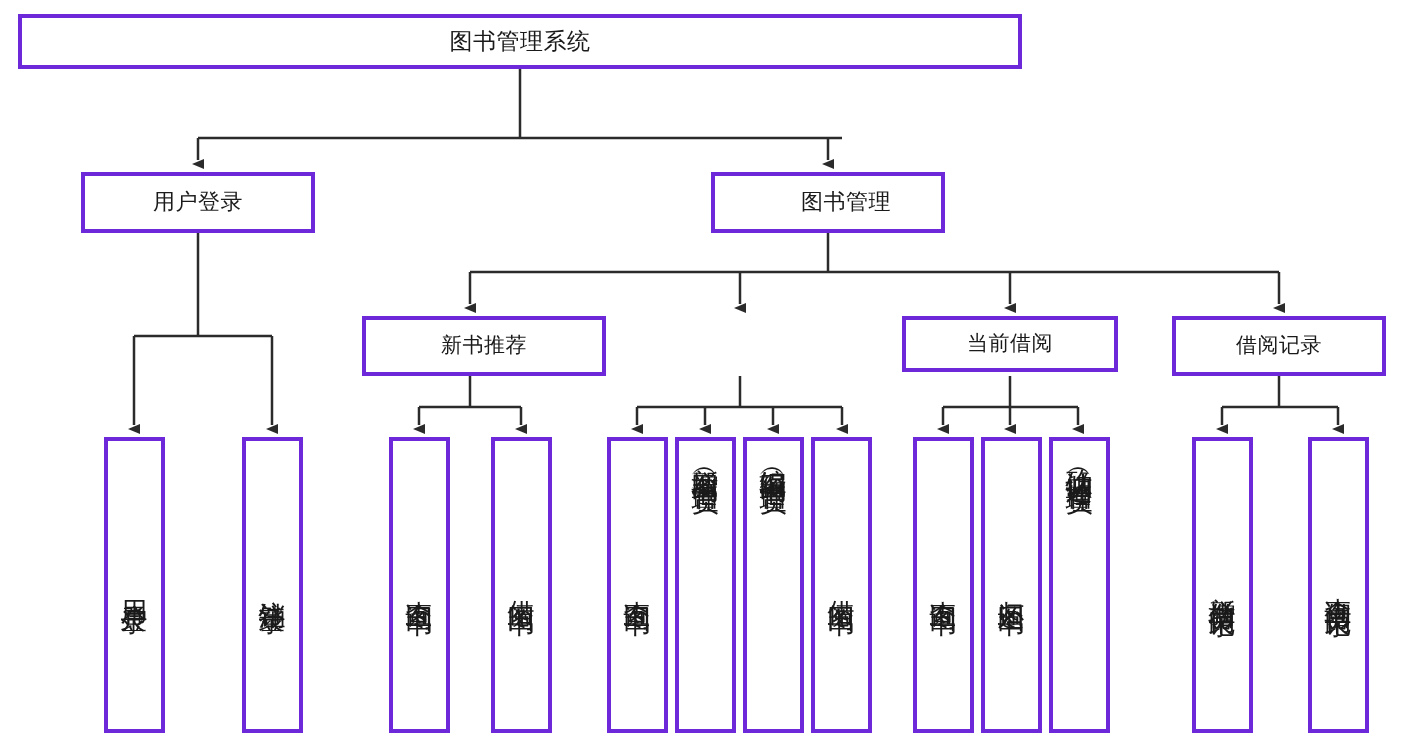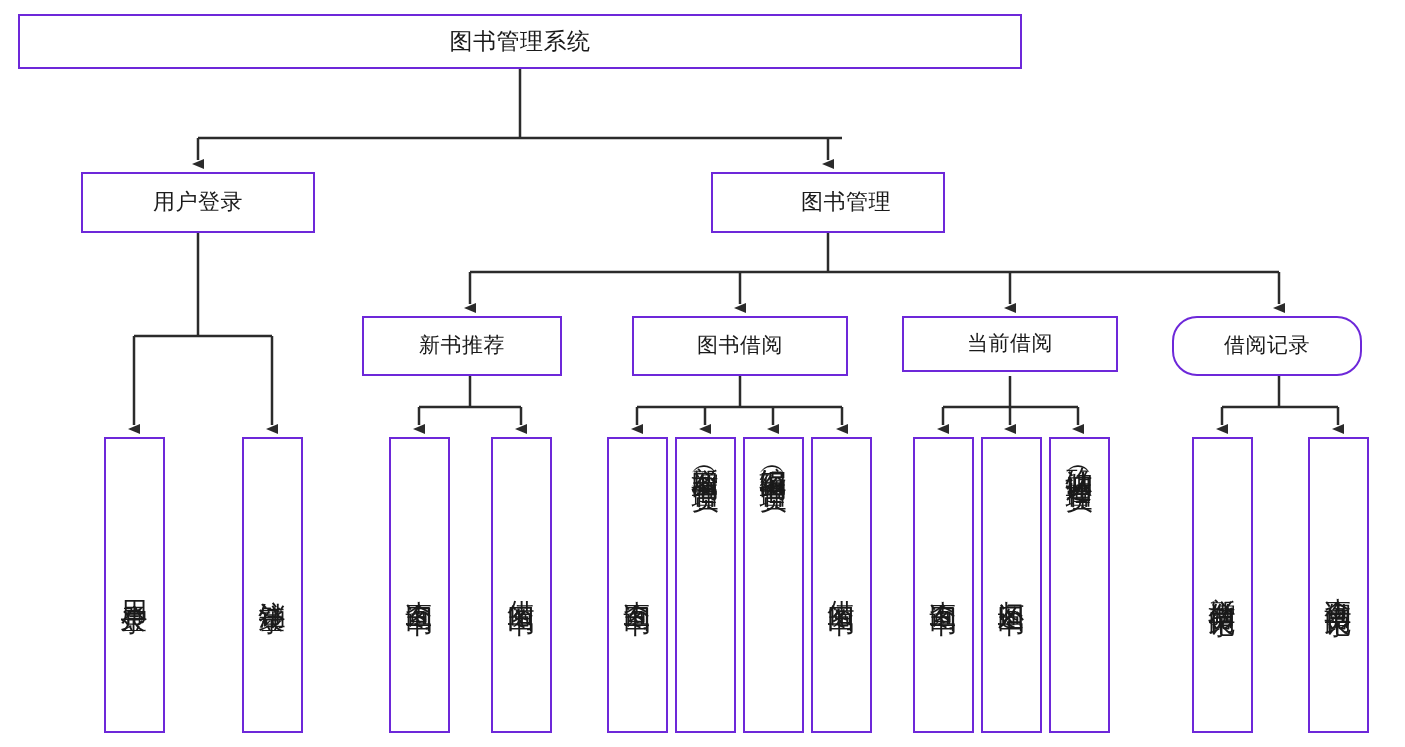--- a/index.html
+++ b/index.html
@@ -21,21 +21,21 @@
     position: absolute;
     left: 0;
     top: 0;
     width: 1405px;
     height: 747px;
     pointer-events: none;
   }
   .node {
     position: absolute;
     box-sizing: border-box;
-    border: 2px solid #6d28d9;
+    border: 4px solid #6d28d9;
     background: #ffffff;
     display: flex;
     align-items: center;
     justify-content: center;
     color: #1a1a1a;
   }
   .node .label {
     display: block;
     text-align: center;
     line-height: 1.12;
@@ -135,30 +135,27 @@
     <span class="label">图书管理系统</span>
   </div>
 
   <div class="node node-l2" style="left:81px; top:172px; width:234px; height:61px;">
     <span class="label">用户登录</span>
   </div>
   <div class="node node-l2" style="left:711px; top:172px; width:234px; height:61px;padding-left:36px;">
     <span class="label">图书管理</span>
   </div>
 
-  <div class="node node-l3" style="left:362px; top:316px; width:200px; height:60px;">
+  <div class="node node-l3" style="left:362px; top:316px; width:244px; height:60px;">
     <span class="label">新书推荐</span>
-  </div>
-  <div class="node node-l3" style="left:632px; top:316px; width:216px; height:60px;">
-    <span class="label">图书借阅</span>
   </div>
   <div class="node node-l3" style="left:902px; top:316px; width:216px; height:56px;">
     <span class="label">当前借阅</span>
   </div>
-  <div class="node node-l3" style="left:1172px; top:316px; width:190px; height:60px;border-radius:25px;">
+  <div class="node node-l3" style="left:1172px; top:316px; width:214px; height:60px;">
     <span class="label">借阅记录</span>
   </div>
 
   <div class="node node-leaf leaf-center" style="left:104px; top:437px; width:61px; height:296px;">
     <span class="label">用户登录</span>
   </div>
   <div class="node node-leaf leaf-center" style="left:242px; top:437px; width:61px; height:296px;">
     <span class="label">注销登录</span>
   </div>
 

